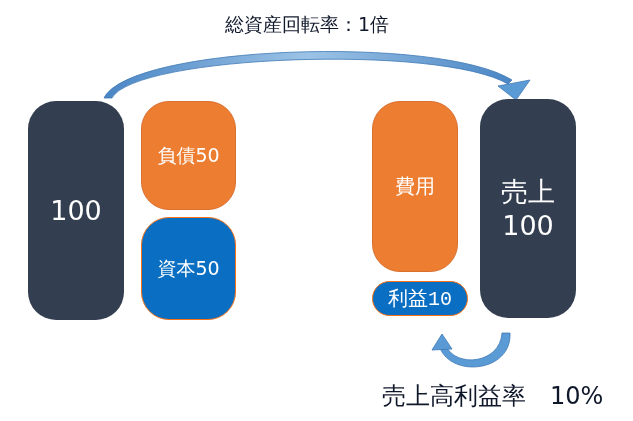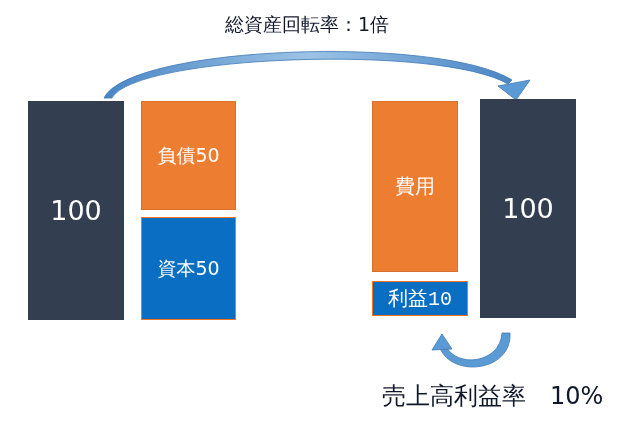--- a/index.html
+++ b/index.html
@@ -1,19 +1,19 @@
 <!DOCTYPE html>
 <html><head>
 <meta charset="utf-8">
 <style>
   html, body { margin:0; padding:0; background:#ffffff; }
   body { width:633px; height:421px; position:relative; overflow:hidden;
          font-family:"DejaVu Sans", "Liberation Sans", sans-serif; }
   .box { position:absolute; color:#ffffff; display:flex; flex-direction:column;
-         align-items:center; justify-content:center; text-align:center; box-sizing:border-box; }
+         align-items:center; justify-content:center; text-align:center; box-sizing:border-box;border-radius:28px; }
   .navy { background:#333f50; }
   .orange { background:#ed7d31; border:1px solid #d97030; }
   .blue { background:#0a6fc2; border:1px solid #f97316; }
   .big { font-size:27px; line-height:34px; }
   .mid { font-size:19px; }
   .small { font-size:20px;font-family:Liberation Mono, monospace; }
   .label { position:absolute; color:#0f172a; white-space:nowrap; }
   svg { position:absolute; left:0; top:0; }
 </style>
 </head>
@@ -53,16 +53,17 @@
 
 <div class="box orange" style="left:372px; top:101px; width:86px; height:171px;">
   <div class="mid" style="font-size:20px;">費用</div>
 </div>
 
 <div class="box blue" style="left:372px; top:281px; width:96px; height:35px;">
   <div class="small">利益10</div>
 </div>
 
 <div class="box navy" style="left:480px; top:99px; width:96px; height:219px;">
+  <div class="big">売上</div>
   <div class="big">100</div>
 </div>
 
 <div class="label" style="left:382px; top:380px; font-size:24px;">売上高利益率　10%</div>
 
 </body></html>

